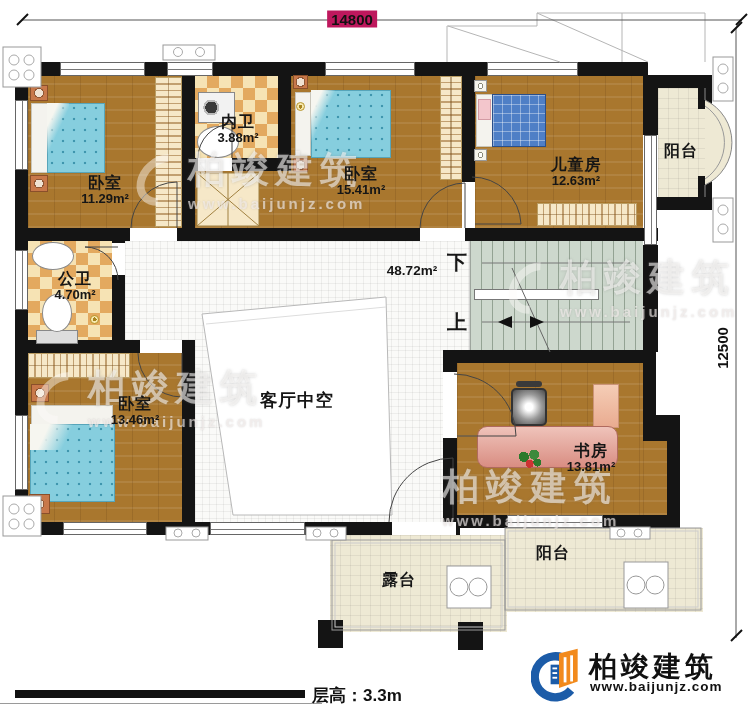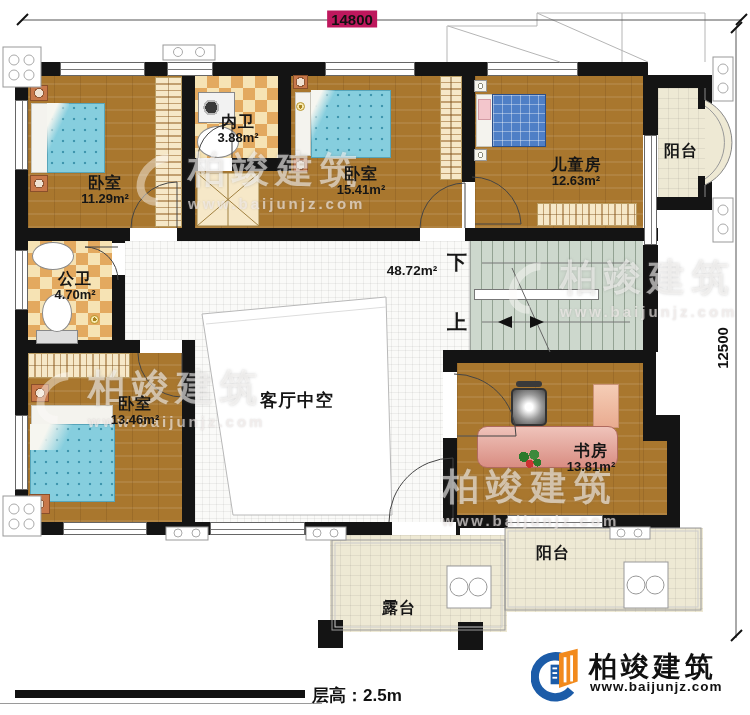--- a/index.html
+++ b/index.html
@@ -360,32 +360,32 @@
   <div class="rlabel" style="left:297px;top:400px">
     <span style="font-size:17.5px;letter-spacing:1px">客厅中空</span>
   </div>
   <div class="rlabel" style="left:591px;top:459px">
     <span class="nm">书房</span>
     <span class="ar">13.81m²</span>
   </div>
   <div class="rlabel" style="left:553px;top:553px">
     <span class="nm">阳台</span>
   </div>
-  <div class="rlabel" style="left:399px;top:608px">
+  <div class="rlabel" style="left:399px;top:580px">
     <span class="nm">露台</span>
   </div>
 
   <div class="dimlabel" style="left:352px;top:19px">14800</div>
   <div class="dimlabel dimlabelV" style="left:722px;top:348px">12500</div>
 
   <div class="tb" style="left:15px;top:690px;width:290px;height:8px;background:#111"></div>
   <div class="tb" style="left:0;top:703px;width:322px;height:1px;background:#9a9a9a"></div>
 
   <div class="tb" style="left:312px;top:684px;font-size:17px;font-weight:bold;">
-    <span>层高：</span><span>2.5m</span>
+    <span>层高：</span><span>3.3m</span>
   </div>
 
   <div class="tb" style="left:531px;top:645px;width:210px;height:62px">
     <svg width="56" height="58" viewBox="0 0 60 60" style="position:absolute;left:0;top:0">
       <circle cx="26" cy="33" r="22" fill="none" stroke="#1c5ca8" stroke-width="9" stroke-dasharray="105 45" transform="rotate(40 26 33)"></circle>
       <polygon points="30,8 50,3 50,38 30,45" fill="#f28a1c"></polygon>
       <rect x="35" y="12" width="3" height="27" fill="#fff"></rect>
       <rect x="42" y="10" width="3" height="28" fill="#fff"></rect>
       <rect x="21" y="20" width="9" height="21" fill="#1c5ca8"></rect>
       <rect x="23" y="23" width="5" height="2" fill="#fff"></rect>

